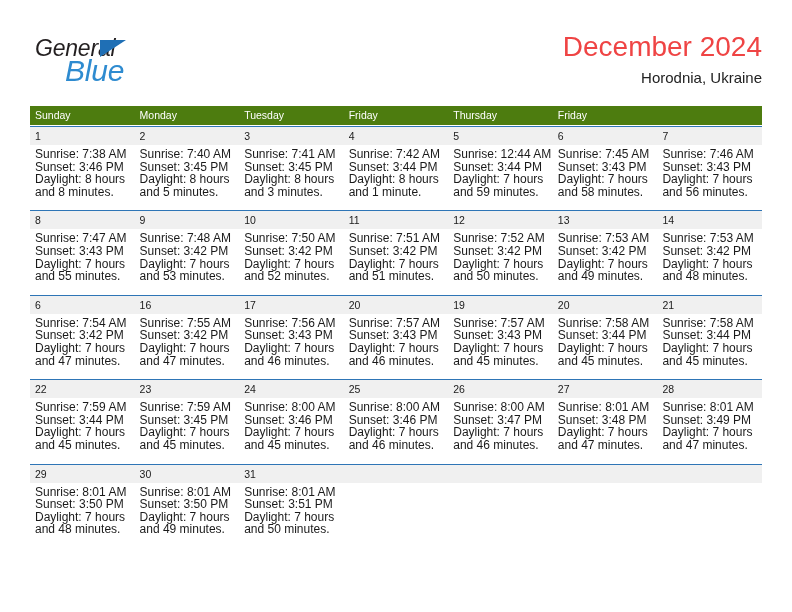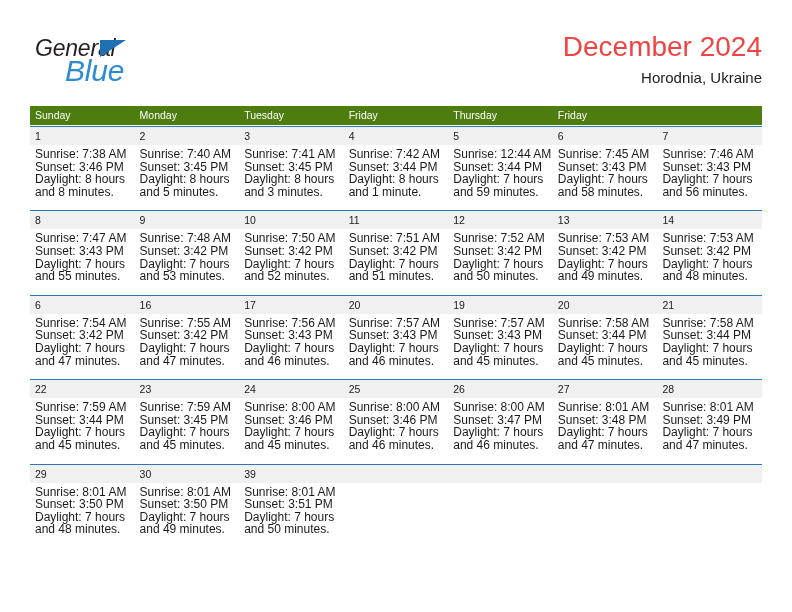--- a/index.html
+++ b/index.html
@@ -445,21 +445,21 @@
           <div class="day-cell">
             <div class="day-num">30</div>
             <div class="day-body">
               <div>Sunrise: 8:01 AM</div>
               <div>Sunset: 3:50 PM</div>
               <div>Daylight: 7 hours</div>
               <div>and 49 minutes.</div>
             </div>
           </div>
           <div class="day-cell">
-            <div class="day-num">39</div>
+            <div class="day-num">31</div>
             <div class="day-body">
               <div>Sunrise: 8:01 AM</div>
               <div>Sunset: 3:51 PM</div>
               <div>Daylight: 7 hours</div>
               <div>and 50 minutes.</div>
             </div>
           </div>
           <div class="day-cell empty">
             <div class="day-num"></div>
             <div class="day-body">

